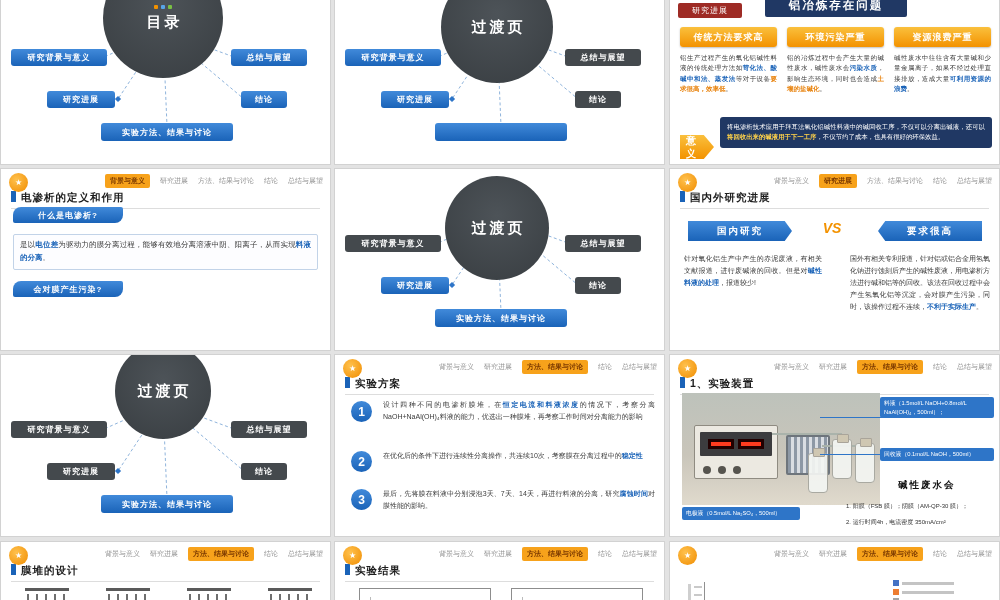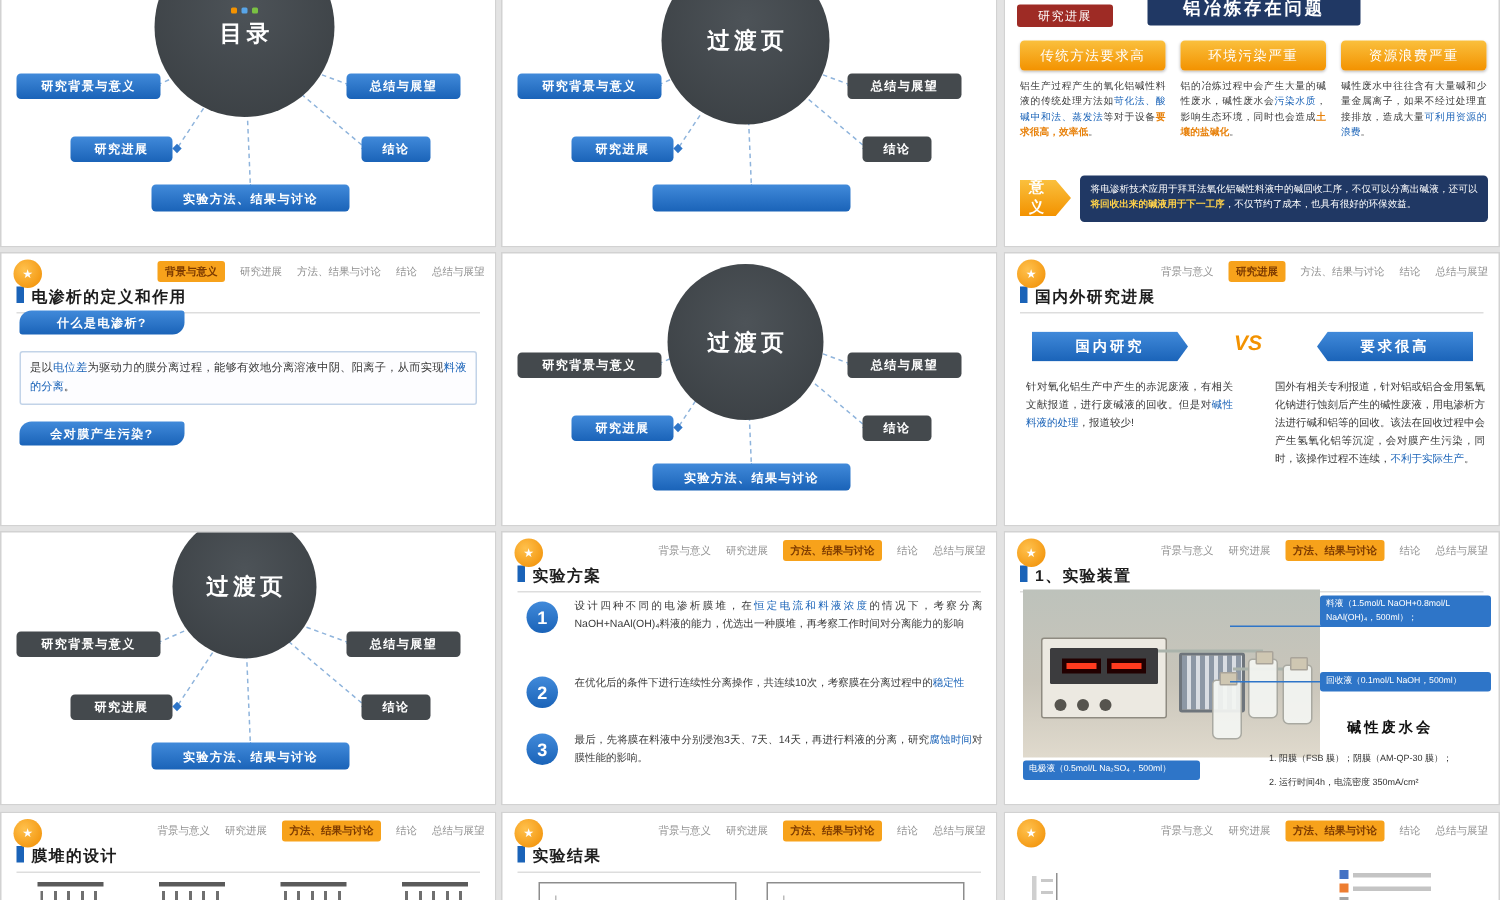--- a/index.html
+++ b/index.html
@@ -24,30 +24,30 @@
   
   .badge{position:absolute;left:8px;top:4px;width:19px;height:19px;border-radius:50%;background:radial-gradient(circle at 38% 35%,#ffc14d,#f08c00);color:#fff;font-size:8px;display:flex;align-items:center;justify-content:center;z-index:4}
   .nav{position:absolute;right:7px;top:5px;display:flex;align-items:center;gap:10px;font-size:7px;color:#909090;white-space:nowrap;z-index:4}
   .nav .active{background:#f7a21b;color:#7c3a00;font-weight:bold;padding:2px 5px;border-radius:2px}
   .hdr{position:absolute;left:10px;top:22px;display:flex;align-items:flex-start;gap:5px;z-index:2}
   .hdr-bullet{width:5px;height:11px;background:#1a63b8}
   .hdr-text{font-size:10.5px;font-weight:bold;color:#1d1d1d;letter-spacing:1px;white-space:nowrap}
   .hdr-line{position:absolute;left:10px;right:10px;top:39px;height:1px;background:#ddd}
 
   
-  .seg-b{color:#1a63b8;font-weight:normal}
+  .seg-b{color:#1a63b8;font-weight:bold}
   .seg-o{color:#e8820c;font-weight:bold}
   .seg-y{color:#ffd24a;font-weight:bold}
 
   
   .tabred{position:absolute;left:8px;top:20px;width:64px;height:15px;background:#9e2b25;border-radius:2px;color:#fff;font-size:8px;display:flex;align-items:center;justify-content:center;letter-spacing:1px}
   .titlebox{position:absolute;left:95px;top:8px;width:142px;height:26px;background:#203864;border-radius:2px;color:#fff;font-size:11.5px;font-weight:bold;letter-spacing:2px;display:flex;align-items:flex-end;justify-content:center;padding-bottom:4px}
-  .ocard{position:absolute;top:44px;width:97px;height:20px;border-radius:3px;background:linear-gradient(180deg,#fac03d,#f39200);box-shadow:0 1px 2px rgba(0,0,0,.25);color:#fff;font-size:9px;font-weight:normal;letter-spacing:1px;display:flex;align-items:center;justify-content:center}
+  .ocard{position:absolute;top:44px;width:97px;height:20px;border-radius:3px;background:linear-gradient(180deg,#fac03d,#f39200);box-shadow:0 1px 2px rgba(0,0,0,.25);color:#fff;font-size:9px;font-weight:bold;letter-spacing:1px;display:flex;align-items:center;justify-content:center}
   .cpara{position:absolute;top:70px;width:97px;font-size:6.5px;line-height:1.6;color:#3c3c3c;text-align:justify}
-  .sigflag{position:absolute;left:10px;top:137px;width:34px;height:24px;background:linear-gradient(180deg,#fac03d,#f39200);clip-path:polygon(0 0,70% 0,100% 50%,70% 100%,0 100%);color:#fff;font-size:10px;font-weight:bold;line-height:1.25;display:flex;align-items:flex-start;padding-left:6px}
+  .sigflag{position:absolute;left:10px;top:152px;width:34px;height:24px;background:linear-gradient(180deg,#fac03d,#f39200);clip-path:polygon(0 0,70% 0,100% 50%,70% 100%,0 100%);color:#fff;font-size:10px;font-weight:bold;line-height:1.25;display:flex;align-items:flex-start;padding-left:6px}
   .sigflag span{width:11px;display:block}
   .sigbox{position:absolute;left:50px;top:134px;width:272px;background:#203864;border-radius:3px;color:#fff;font-size:6.4px;line-height:1.6;padding:5px 7px;text-align:justify}
 
   
   .qbox{position:absolute;left:12px;width:110px;height:16px;border-radius:8px 2px 8px 2px;background:linear-gradient(180deg,#418ada,#1a63b8);color:#fff;font-size:8px;font-weight:bold;display:flex;align-items:center;justify-content:center;letter-spacing:1px}
   .abox{position:absolute;left:12px;right:12px;border:1px solid #c2d3e8;border-radius:2px;background:#fdfdff;font-size:7.5px;line-height:1.7;color:#3a3a3a;padding:4px 6px;text-align:justify}
 
   
   .ribbon{position:absolute;top:52px;width:104px;height:20px;background:linear-gradient(180deg,#418ada,#1a63b8);color:#fff;font-size:9.5px;font-weight:bold;letter-spacing:2px;display:flex;align-items:center;justify-content:center}
   .ribbon.left{clip-path:polygon(0 0,93% 0,100% 50%,93% 100%,0 100%)}

